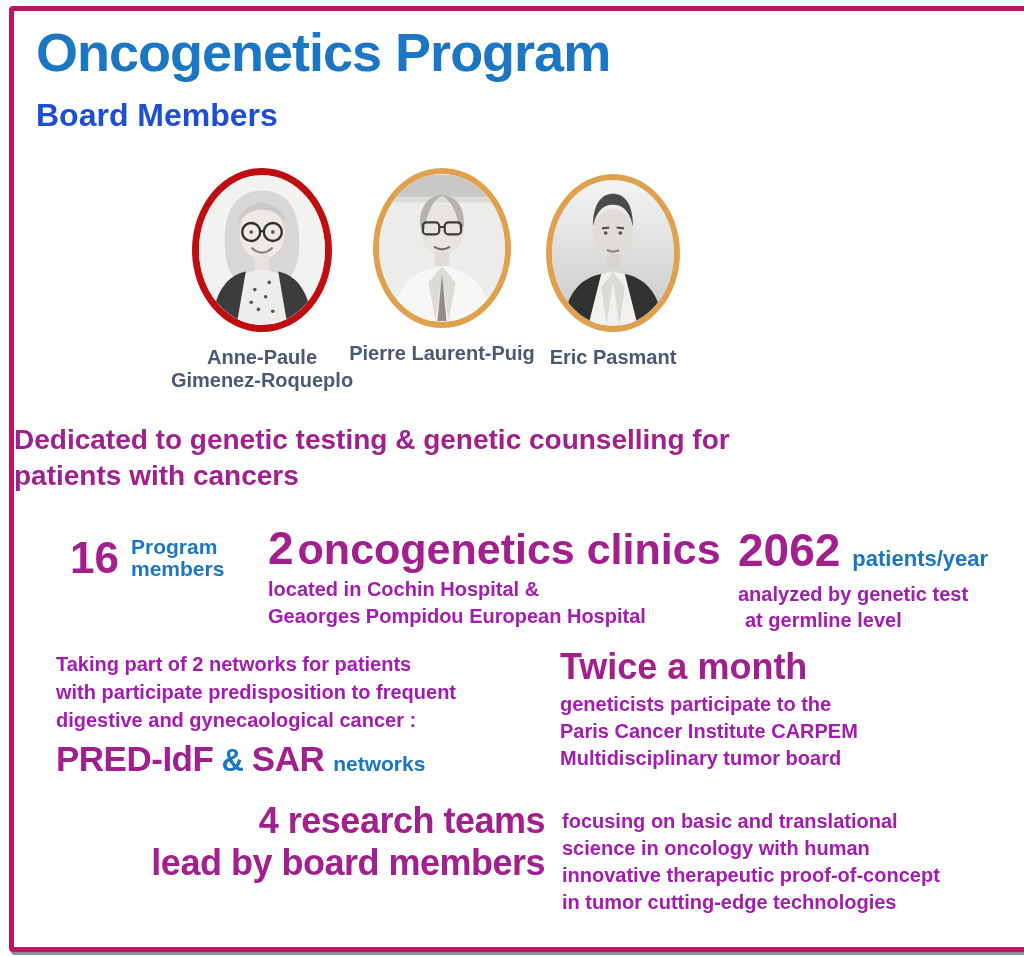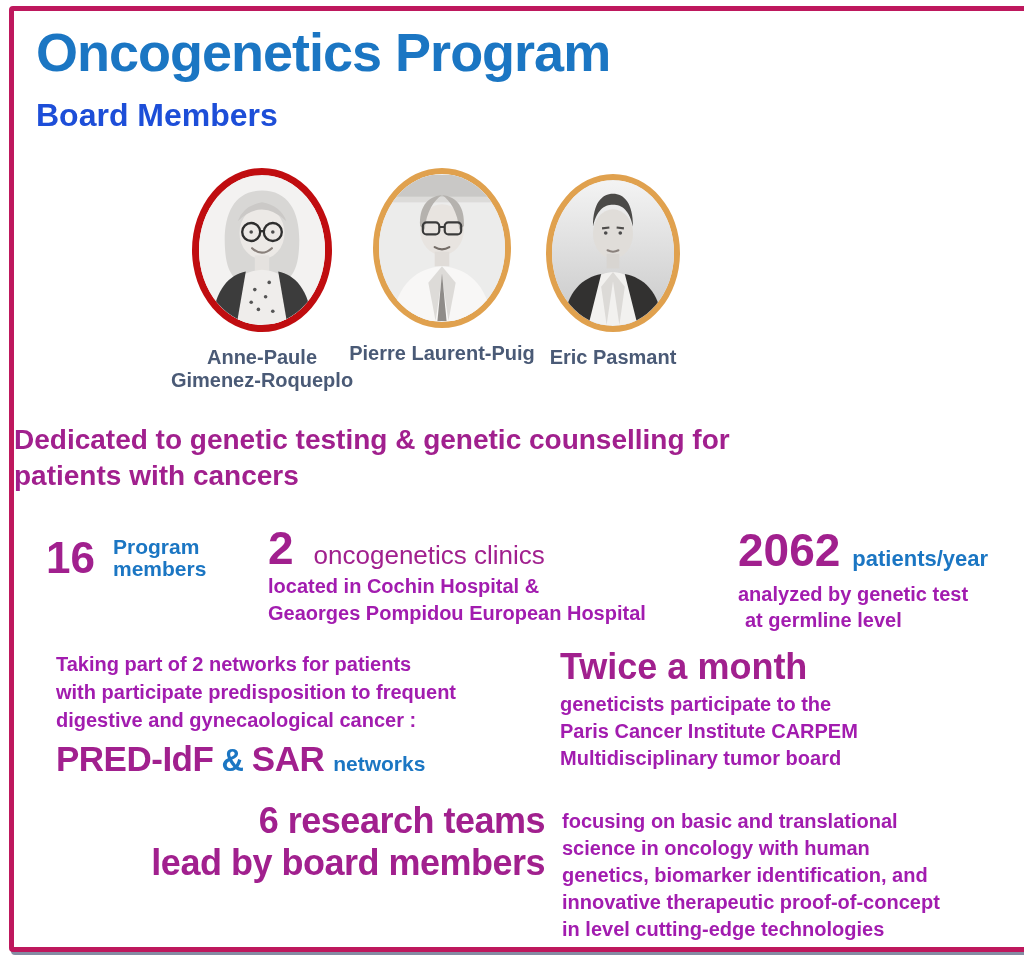--- a/index.html
+++ b/index.html
@@ -24,26 +24,26 @@
   #member-3 .photo{width:134px;height:158px;margin-top:6px;}
   .photo svg{display:block;width:100%;height:100%;}
   .mname{margin-top:14px;font-size:20px;line-height:23px;font-weight:700;color:#4a5a76;}
 
   .mission{position:absolute;left:0;top:411px;width:100%;text-align:left;
            font-size:28px;line-height:36px;font-weight:700;color:#a1208e;}
 
   .big{font-size:44px;font-weight:700;line-height:1;}
   .detail{font-size:20px;line-height:27px;font-weight:700;color:#a21caf;}
 
-  .stat-members{position:absolute;left:32px;top:525px;display:flex;gap:18px;}
+  .stat-members{position:absolute;left:56px;top:525px;display:flex;gap:12px;}
   .stat-members .lbl{font-size:21px;line-height:22px;font-weight:700;color:#1b76c3;}
 
   .stat-clinics{position:absolute;left:254px;top:514px;}
   .stat-clinics .line1 .big{font-size:46px;}
-  .stat-clinics .mid{font-size:26px;font-weight:400;margin-left:20px;}
+  .stat-clinics .mid{font-size:43px;font-weight:700;margin-left:4px;}
   .stat-clinics .detail{line-height:27px;margin-top:2px;}
 
   .stat-patients{position:absolute;left:724px;top:516px;}
   .stat-patients .big{font-size:46px;}
   .stat-patients .unit{font-size:22px;font-weight:700;margin-left:12px;color:#1b76c3;}
   .stat-patients .detail{margin-top:8px;line-height:26px;}
   .stat-patients .indent{padding-left:7px;}
 
   .networks{position:absolute;left:42px;top:639px;}
   .networks .detail{line-height:28px;}
@@ -201,25 +201,24 @@
   <div class="tumor-board">
     <div class="highlight magenta">Twice a month</div>
     <div class="detail">
       <div>geneticists participate to the</div>
       <div>Paris Cancer Institute CARPEM</div>
       <div>Multidisciplinary tumor board</div>
     </div>
   </div>
 
   <div class="research-headline">
-    <div>6 research teams</div>
+    <div>4 research teams</div>
     <div>lead by board members</div>
   </div>
 
   <div class="research-detail detail">
     <div>focusing on basic and translational</div>
     <div>science in oncology with human</div>
-    <div>genetics, biomarker identification, and</div>
     <div>innovative therapeutic proof-of-concept</div>
-    <div>in level cutting-edge technologies</div>
+    <div>in tumor cutting-edge technologies</div>
   </div>
 
 </div>
 
 </body></html>

